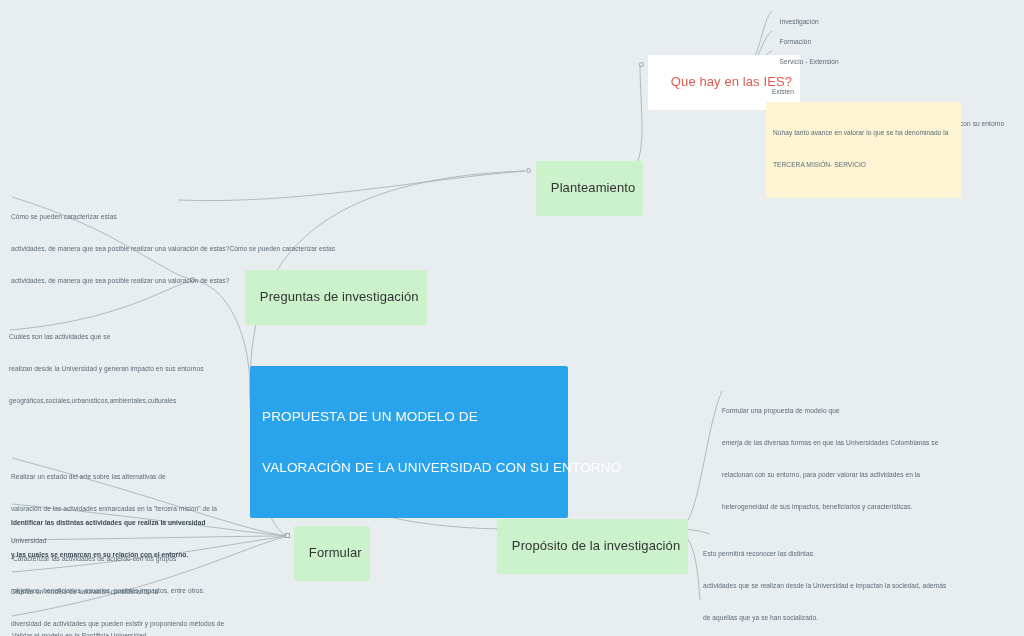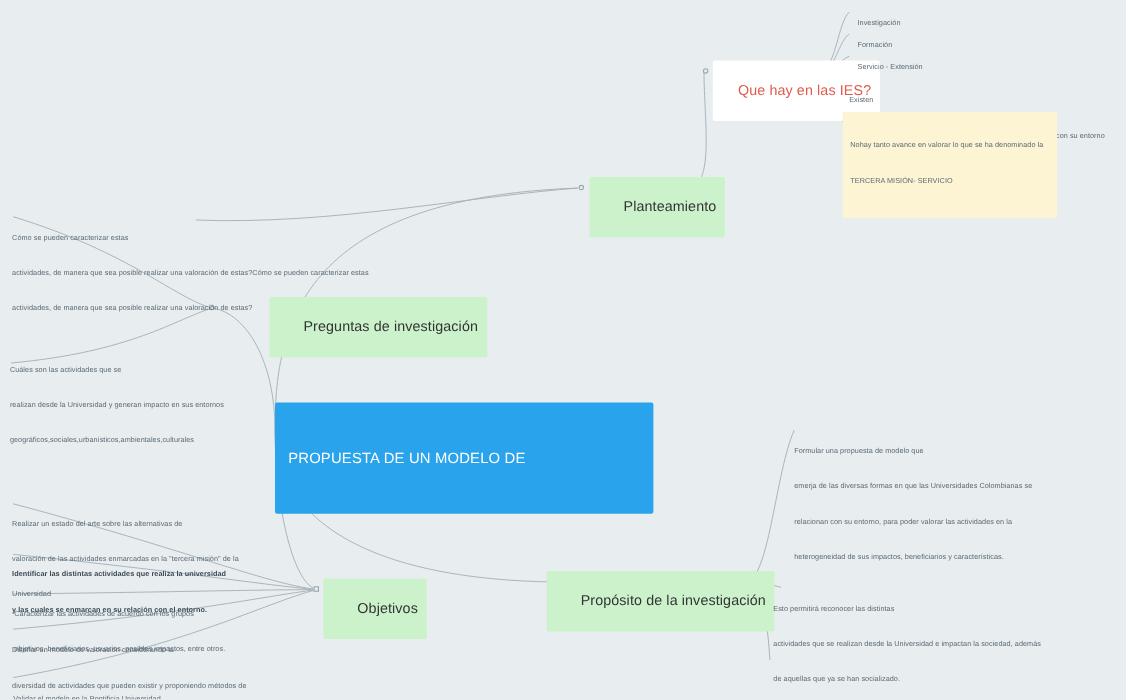--- a/index.html
+++ b/index.html
@@ -36,21 +36,21 @@
     padding: 8px 12px;
     border-radius: 2px;
     letter-spacing: 0.15px;
   }
   
   .branch-node {
     background: #ccf2cc;
     color: #333333;
     font-size: 13px;
     line-height: 16px;
-    padding: 3px 8px 4px 16px;
+    padding: 3px 8px 4px 0;
     border-radius: 2px;
     letter-spacing: 0.1px;
   }
   
   .alert-node {
     background: #ffffff;
     color: #e05a4f;
     font-size: 13px;
     line-height: 16px;
     padding: 3px 8px 4px 8px;
@@ -122,37 +122,38 @@
       <path d="M288,536 C 240,536 170,538 12,540"></path>
       <path d="M288,536 C 240,542 170,558 12,572"></path>
       <path d="M288,536 C 240,548 170,588 12,616"></path>
 
       <path d="M680,529 C 700,520 705,430 722,391"></path>
       <path d="M680,529 C 700,530 702,532 710,534"></path>
       <path d="M680,529 C 698,545 698,580 700,600"></path>
     </g>
   </svg>
 
-  <div class="node root-node" style="left:250px; top:366px; width:344px;">
+  <div class="node root-node" style="left:250px; top:366px; width:318px;">
     <div>PROPUESTA DE UN MODELO DE</div>
+    <div>VALORACIÓN DE LA UNIVERSIDAD CON SU ENTORNO</div>
   </div>
 
   <div class="handle" style="left:526px; top:168px;"></div>
   <div class="node branch-node" style="left:536px; top:161px;">
     <span>Planteamiento</span>
   </div>
 
   <div class="handle" style="left:190px; top:277px;"></div>
   <div class="node branch-node" style="left:199px; top:270px;margin-left:46px;">
     <span>Preguntas de investigación</span>
   </div>
 
   <div class="handle square" style="left:285px; top:533px;"></div>
   <div class="node branch-node" style="left:294px; top:526px;">
-    <span>Objetivos</span>
+    <span>Formular</span>
   </div>
 
   <div class="handle" style="left:498px; top:526px;"></div>
   <div class="node branch-node" style="left:497px; top:519px;">
     <span>Propósito de la investigación</span>
   </div>
 
   <div class="handle" style="left:639px; top:62px;"></div>
   <div class="node alert-node" style="left:648px; top:55px;">
     <span>Que hay en las IES?</span>

